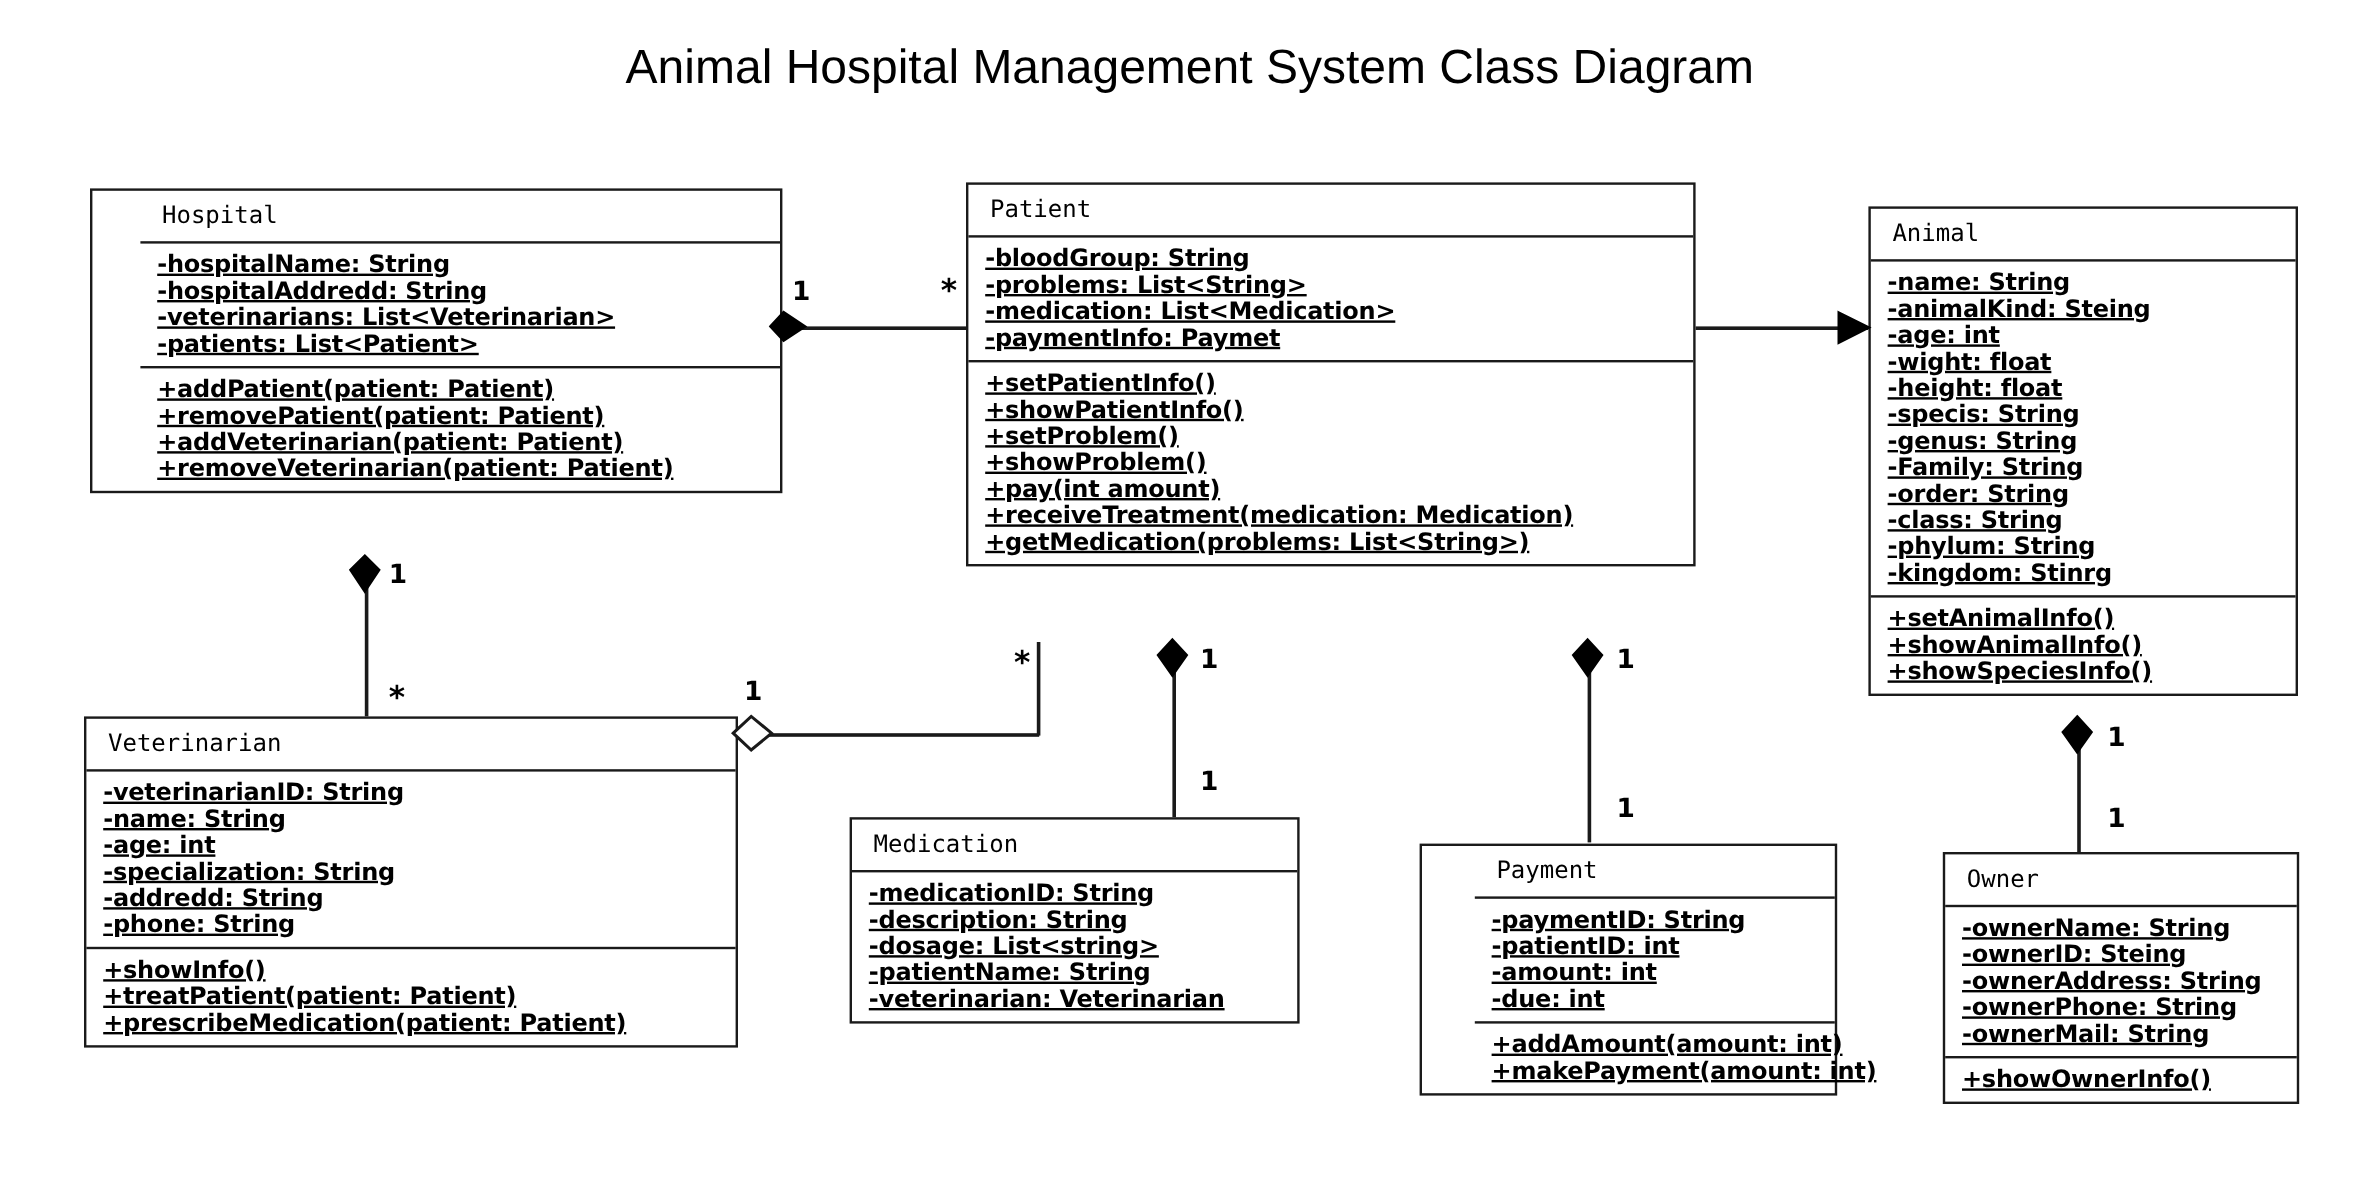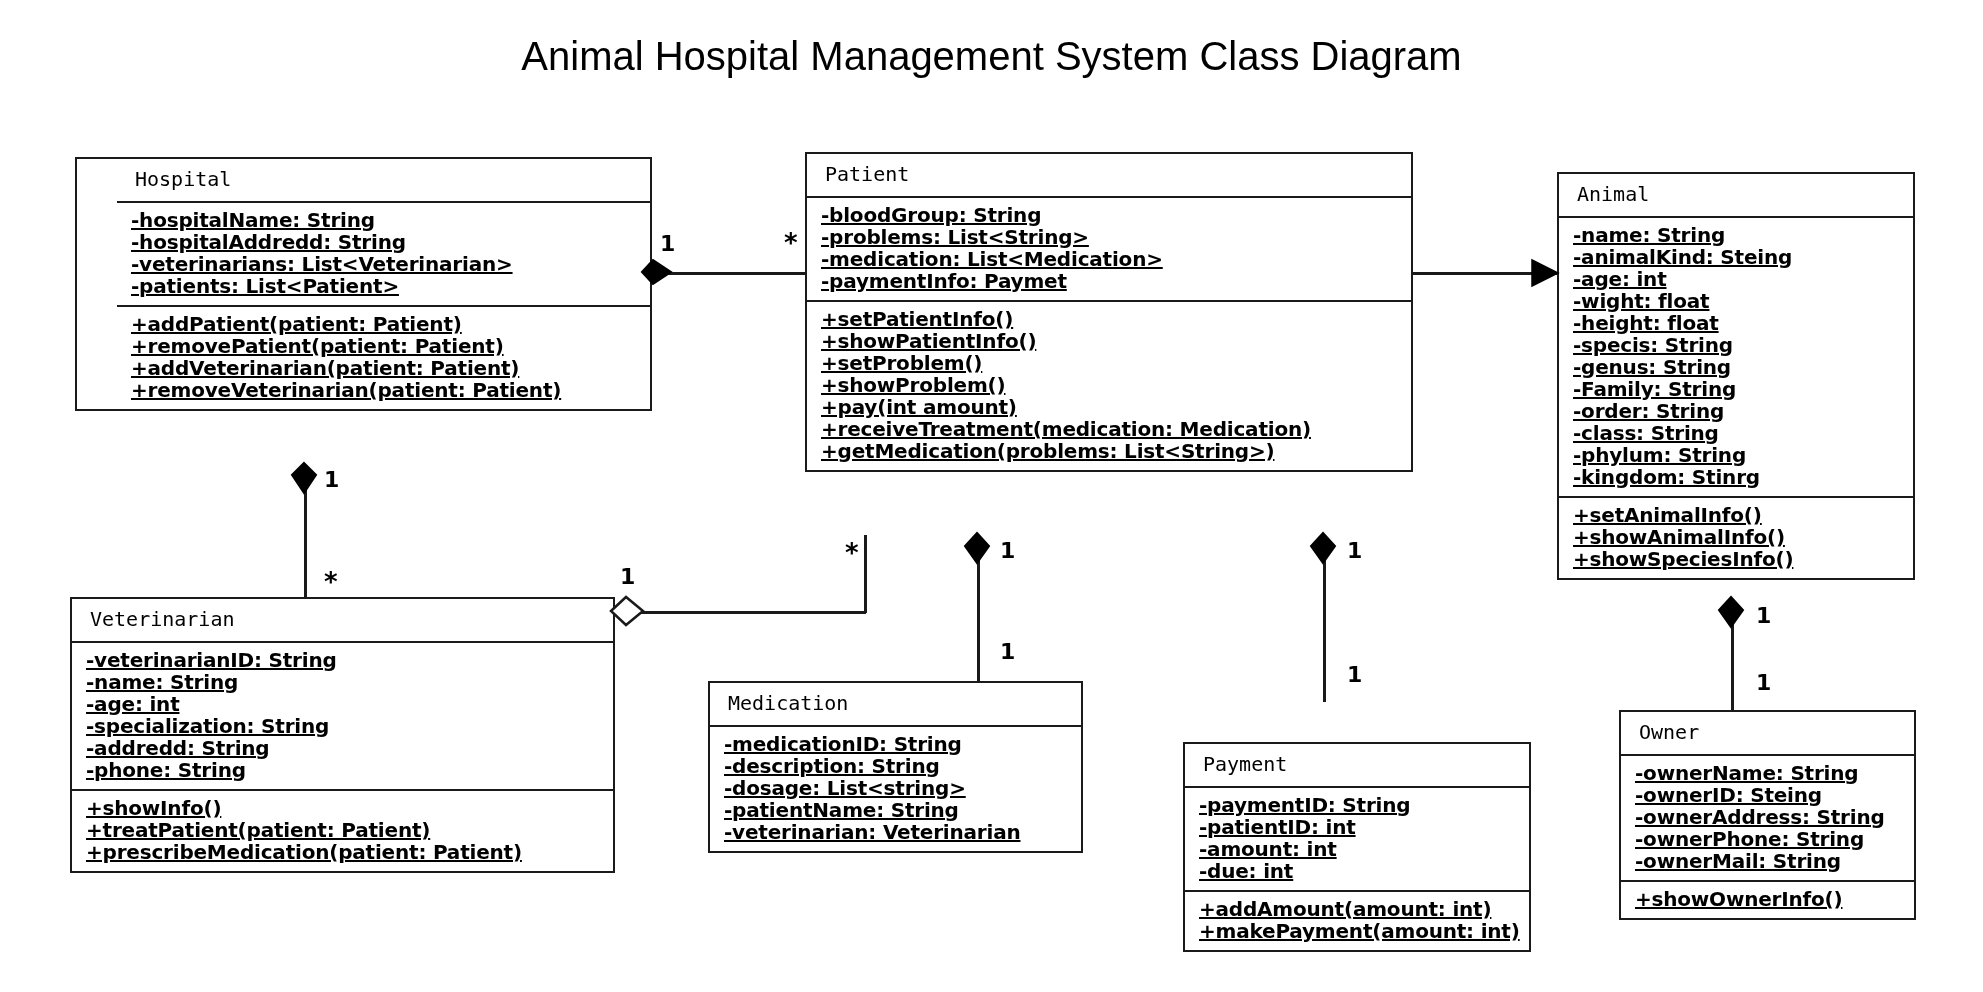--- a/index.html
+++ b/index.html
@@ -262,21 +262,21 @@
     <div class="uml-name">Medication</div>
     <div class="uml-compartment">
       <div class="uml-row">-medicationID: String</div>
       <div class="uml-row">-description: String</div>
       <div class="uml-row">-dosage: List&lt;string&gt;</div>
       <div class="uml-row">-patientName: String</div>
       <div class="uml-row">-veterinarian: Veterinarian</div>
     </div>
   </div>
 
-  <div class="uml-class" style="left:1183px; top:742px; width:348px;">
+  <div class="uml-class" style="left:1183px; top:703px; width:348px;padding-left:44px;">
     <div class="uml-name">Payment</div>
     <div class="uml-compartment">
       <div class="uml-row">-paymentID: String</div>
       <div class="uml-row">-patientID: int</div>
       <div class="uml-row">-amount: int</div>
       <div class="uml-row">-due: int</div>
     </div>
     <div class="uml-compartment">
       <div class="uml-row">+addAmount(amount: int)</div>
       <div class="uml-row">+makePayment(amount: int)</div>

